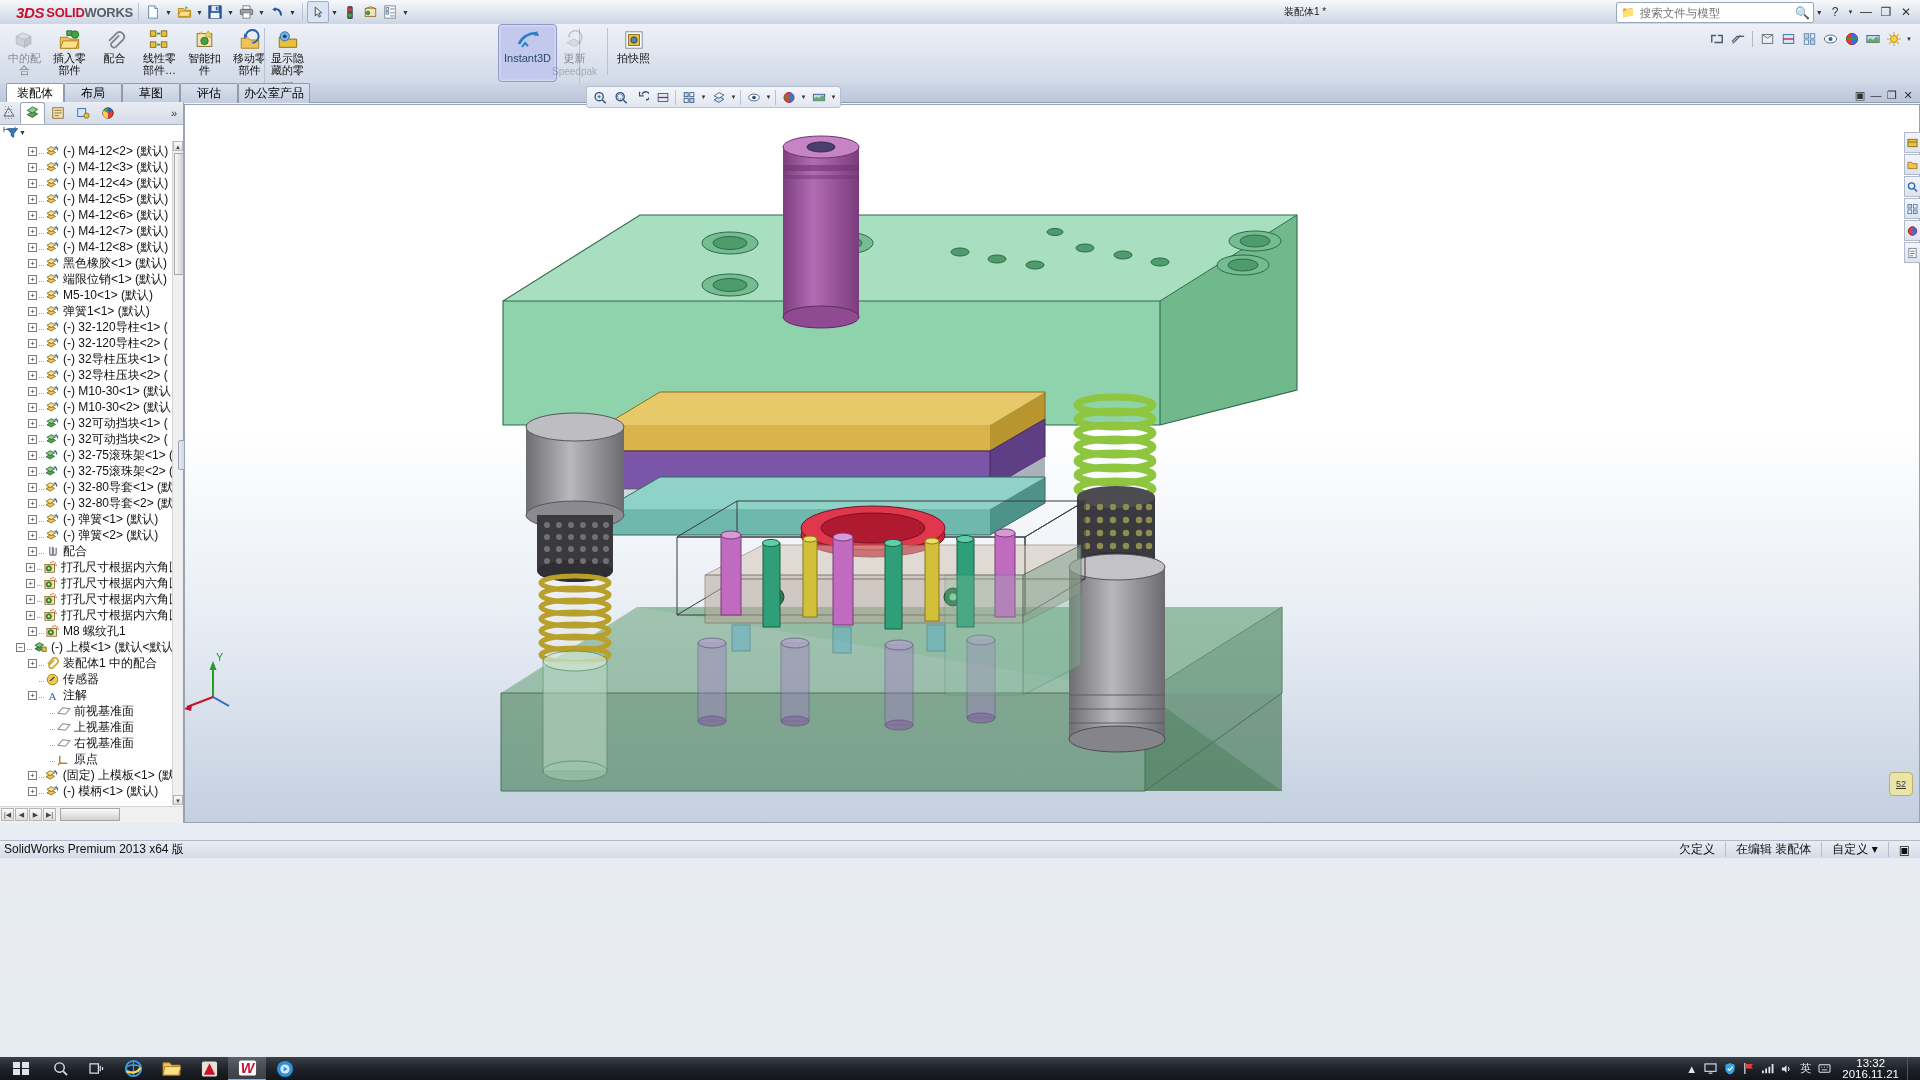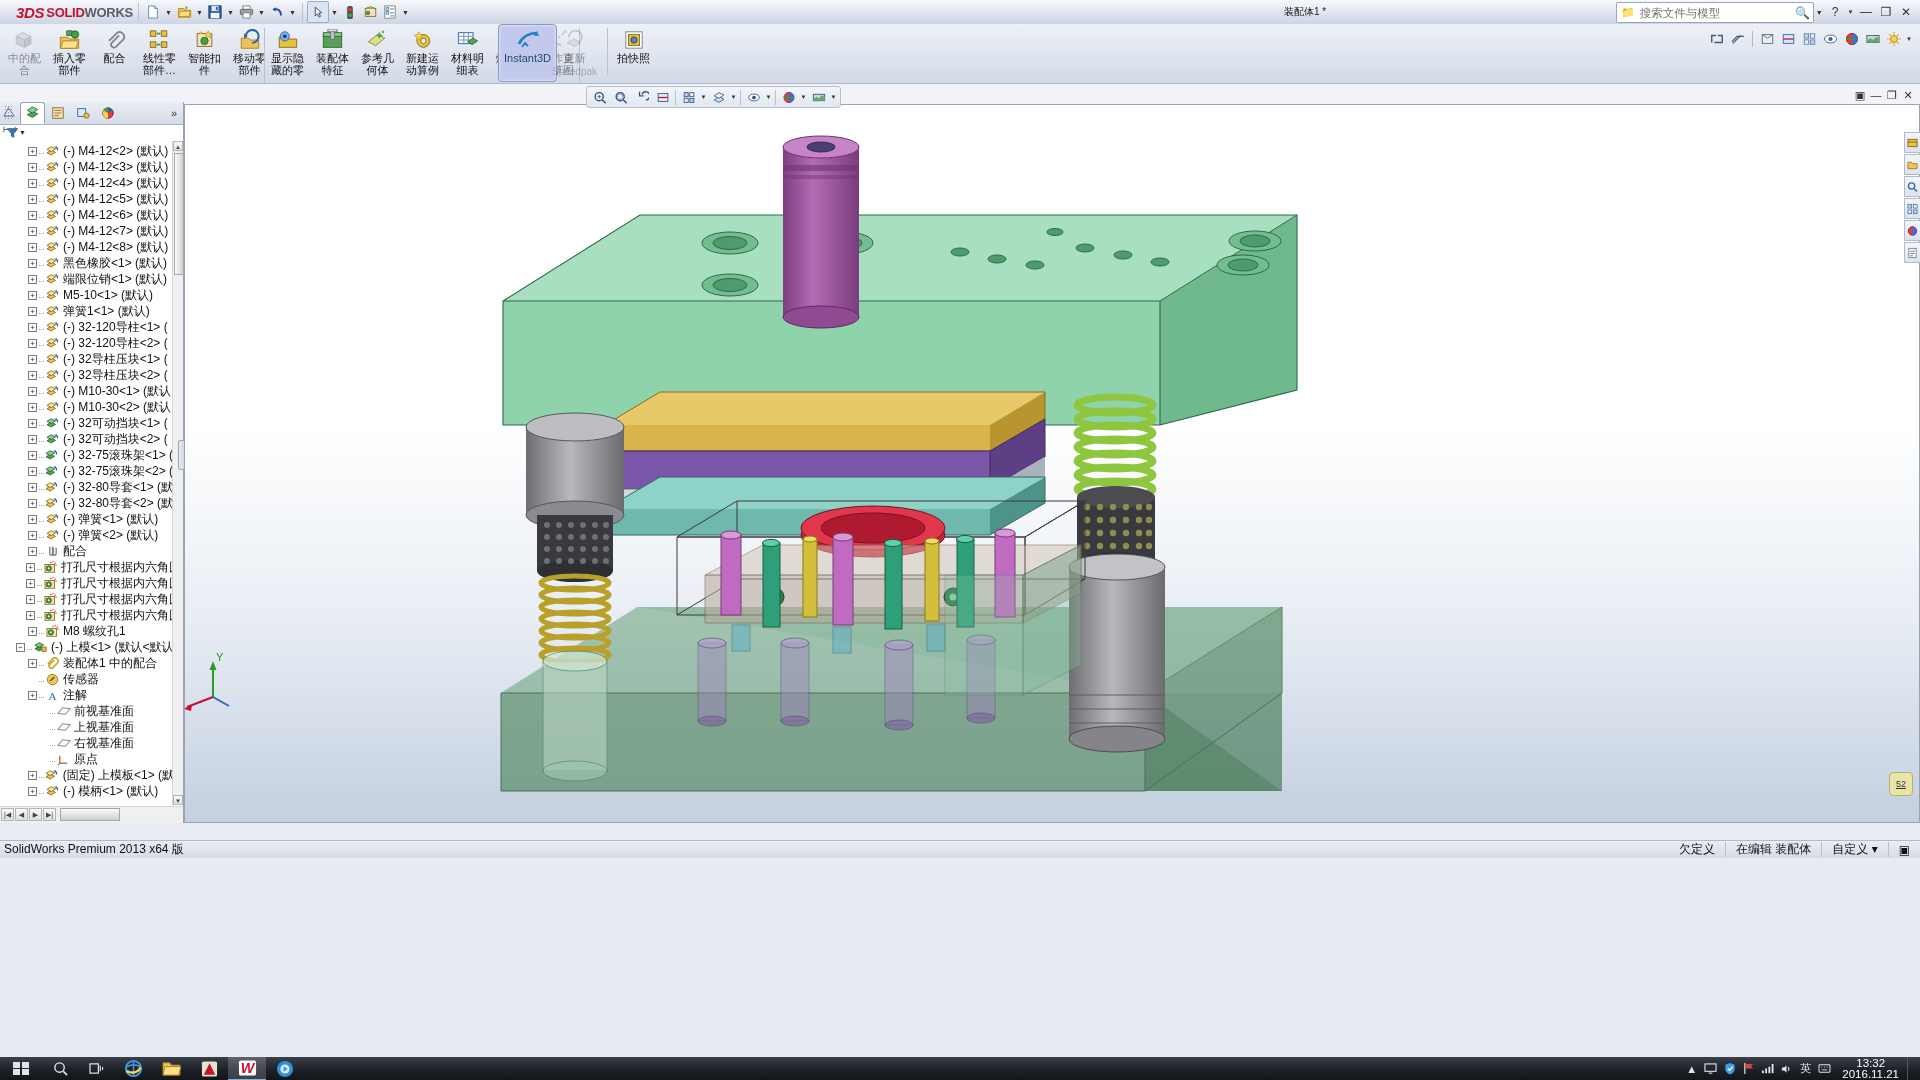--- a/index.html
+++ b/index.html
@@ -328,21 +328,21 @@
               <path d="M3 10h8l2 2h9v9H3z" fill="#f0c25a" stroke="#a8801e"></path>
               <path d="M8 8a7 7 0 117 7" stroke="#2a66ad" stroke-width="2.2" fill="none"></path>
               <path d="M6 5l4 3-4 3z" fill="#2a66ad"></path>
             </svg>
         </span>
         <span class="lb">移动零部件</span>
       </div>
     </div>
     <div class="rsep" style="position:absolute;left:261px;top:0;height:55px;"></div>
 
-    <div class="cmdgroup" style="left:265px;">
+    <div class="cmdgroup" style="left:265px;flex-direction:column;">
       <div class="cmd">
         <span class="ic">
           <svg width="23" height="22" viewBox="0 0 24 24">
               <path d="M3 9h8l2 2h9v9H3z" fill="#e8c23a" stroke="#8a6a1e"></path>
               <circle cx="9" cy="8" r="5" fill="#7fb3e8" stroke="#2a66ad"></circle>
               <circle cx="9" cy="8" r="2" fill="#1b3f6e"></circle>
             </svg>
         </span>
         <span class="lb">显示隐藏的零</span>
       </div>
@@ -504,20 +504,27 @@
       <div class="ri">
         <svg width="14" height="14" viewBox="0 0 16 16">
             <circle cx="8" cy="8" r="4" fill="#f5d547" stroke="#a8801e"></circle>
             <path d="M8 0v3M8 13v3M0 8h3M13 8h3M2.5 2.5l2 2M11.5 11.5l2 2M13.5 2.5l-2 2M4.5 11.5l-2 2" stroke="#e0a020" stroke-width="1.2"></path>
           </svg>
       </div>
       <div class="vcar" style="width:10px;">▼</div>
     </div>
   </div>
 
+  <div class="tabrow">
+    <div class="tab sel" style="left:6px;width:56px;">装配体</div>
+    <div class="tab" style="left:64px;width:56px;">布局</div>
+    <div class="tab" style="left:122px;width:56px;">草图</div>
+    <div class="tab" style="left:180px;width:56px;">评估</div>
+    <div class="tab" style="left:238px;width:70px;">办公室产品</div>
+  </div>
 
   <div class="leftpanel">
     <div class="fmtabs">
       <span class="gripdots"></span>
       <div class="fmtab sel">
         <svg width="15" height="14" viewBox="0 0 16 16">
             <path d="M2 10l6-4 6 3-6 4z" fill="#5aa05a" stroke="#2d6b2d"></path>
             <path d="M2 5l6-4 6 3-6 4z" fill="#8dcc8d" stroke="#2d6b2d"></path>
           </svg>
       </div>

